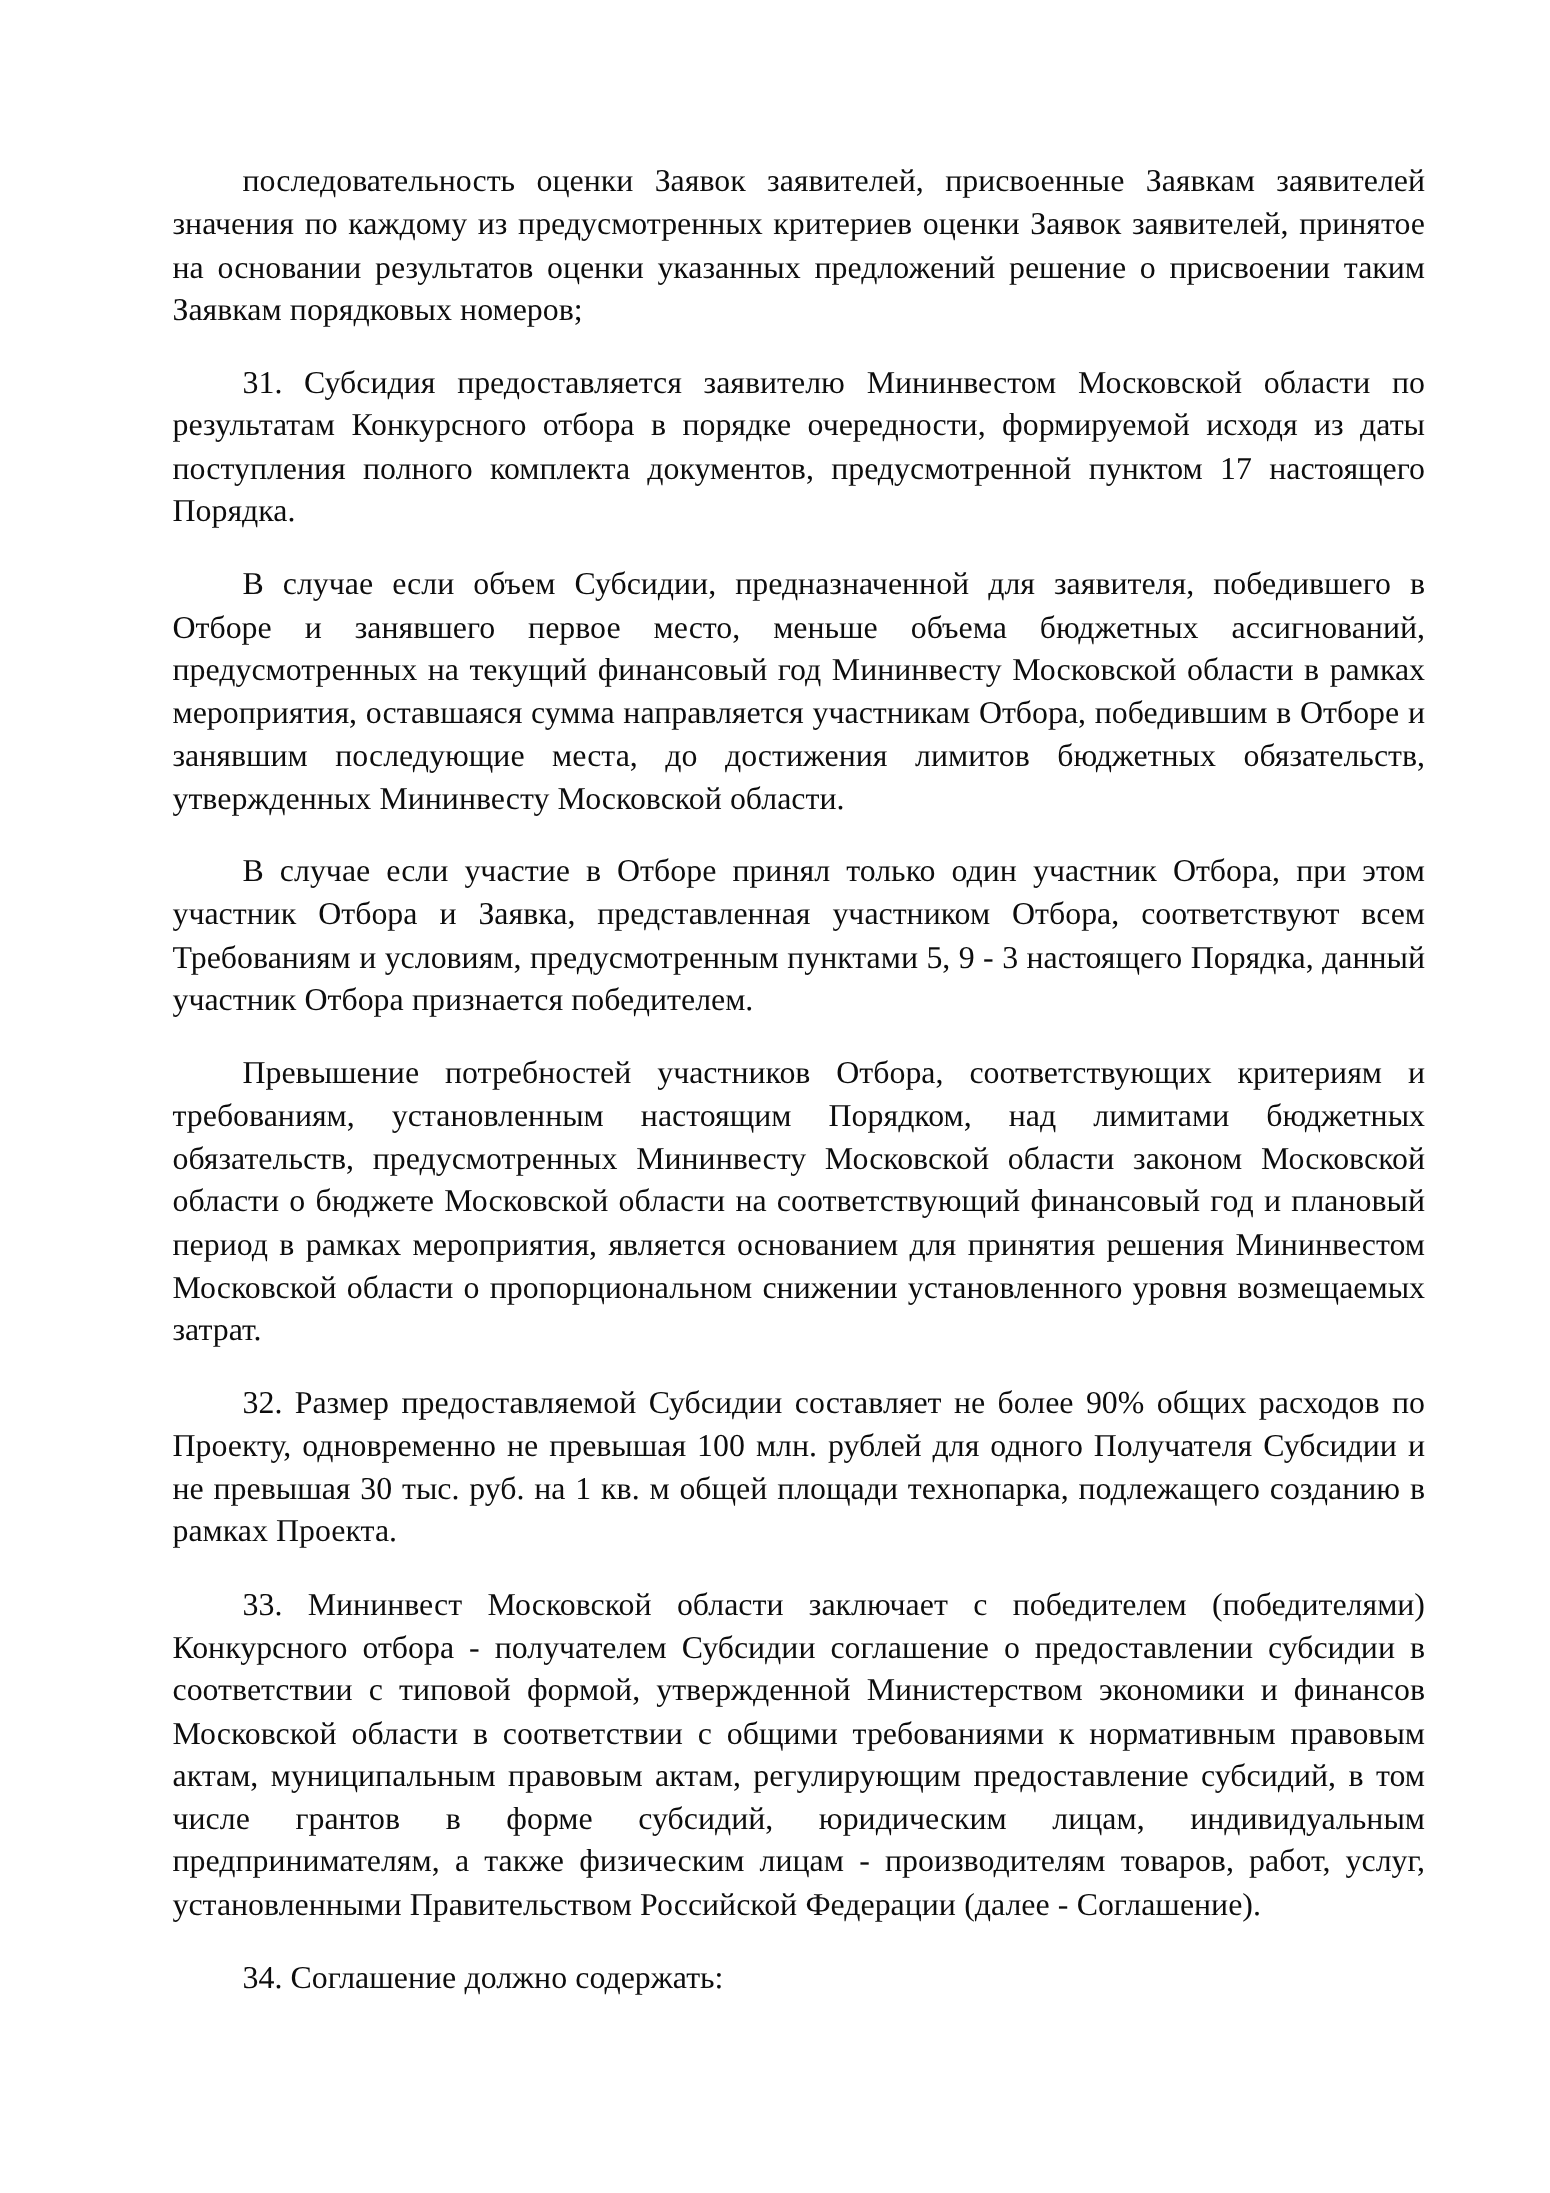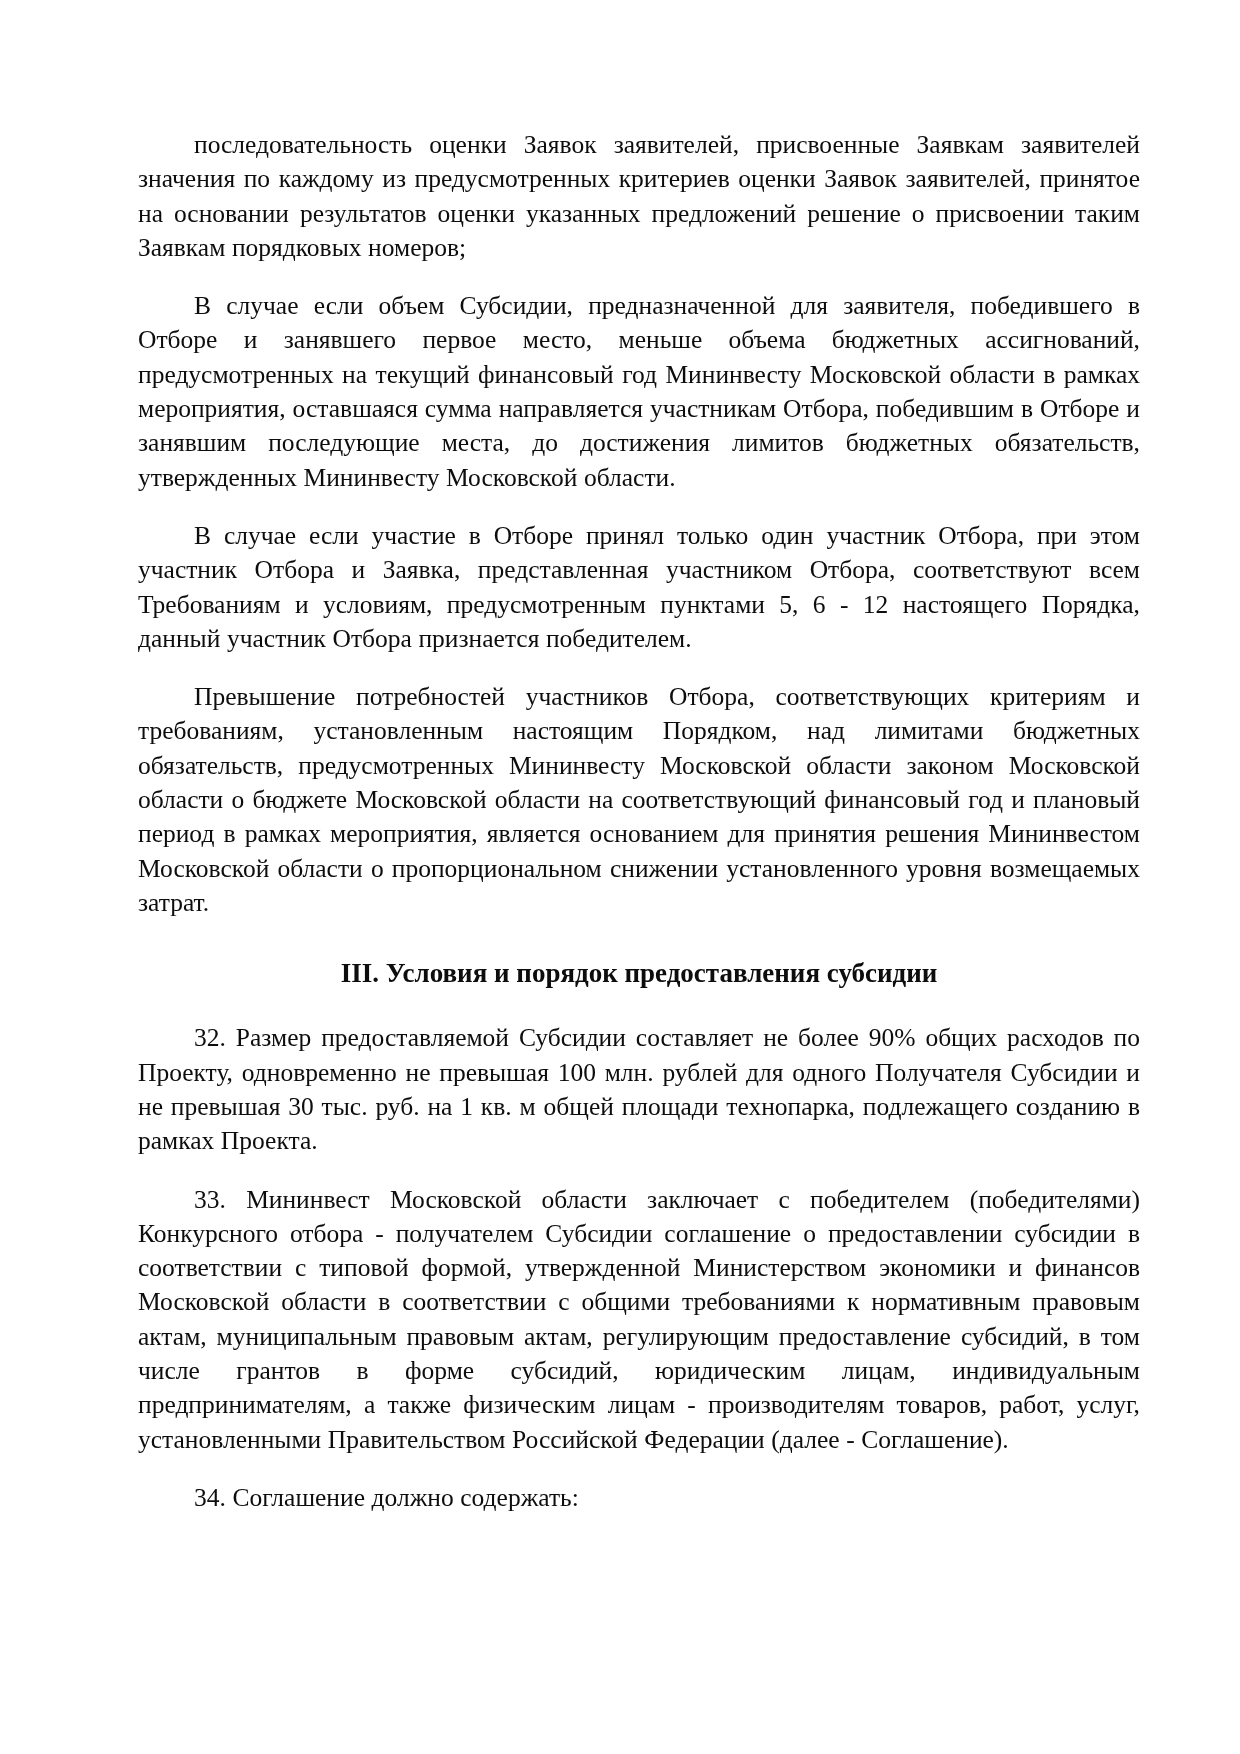--- a/index.html
+++ b/index.html
@@ -46,28 +46,28 @@
 </style>
 </head>
 <body>
 
 <div class="page">
   <div class="doc-body">
 
     <p class="para">последовательность оценки Заявок заявителей, присвоенные Заявкам заявителей значения по каждому из предусмотренных критериев оценки Заявок заявителей, принятое на основании результатов оценки указанных предложений решение о присвоении таким Заявкам порядковых номеров;</p>
 
 
+    <p class="para">31. Субсидия предоставляется заявителю Мининвестом Московской области по результатам Конкурсного отбора в порядке очередности, формируемой исходя из даты поступления полного комплекта документов, предусмотренной пунктом 17 настоящего Порядка.</p>
 
     <p class="para">В случае если объем Субсидии, предназначенной для заявителя, победившего в Отборе и занявшего первое место, меньше объема бюджетных ассигнований, предусмотренных на текущий финансовый год Мининвесту Московской области в рамках мероприятия, оставшаяся сумма направляется участникам Отбора, победившим в Отборе и занявшим последующие места, до достижения лимитов бюджетных обязательств, утвержденных Мининвесту Московской области.</p>
 
-    <p class="para">В случае если участие в Отборе принял только один участник Отбора, при этом участник Отбора и Заявка, представленная участником Отбора, соответствуют всем Требованиям и условиям, предусмотренным пунктами 5, 6 - 12 настоящего Порядка, данный участник Отбора признается победителем.</p>
+    <p class="para">В случае если участие в Отборе принял только один участник Отбора, при этом участник Отбора и Заявка, представленная участником Отбора, соответствуют всем Требованиям и условиям, предусмотренным пунктами 5, 9 - 3 настоящего Порядка, данный участник Отбора признается победителем.</p>
 
     <p class="para">Превышение потребностей участников Отбора, соответствующих критериям и требованиям, установленным настоящим Порядком, над лимитами бюджетных обязательств, предусмотренных Мининвесту Московской области законом Московской области о бюджете Московской области на соответствующий финансовый год и плановый период в рамках мероприятия, является основанием для принятия решения Мининвестом Московской области о пропорциональном снижении установленного уровня возмещаемых затрат.</p>
 
-    <h2 class="section-heading">III. Условия и порядок предоставления субсидии</h2>
 
     <p class="para">32. Размер предоставляемой Субсидии составляет не более 90% общих расходов по Проекту, одновременно не превышая 100 млн. рублей для одного Получателя Субсидии и не превышая 30 тыс. руб. на 1 кв. м общей площади технопарка, подлежащего созданию в рамках Проекта.</p>
 
     <p class="para">33. Мининвест Московской области заключает с победителем (победителями) Конкурсного отбора - получателем Субсидии соглашение о предоставлении субсидии в соответствии с типовой формой, утвержденной Министерством экономики и финансов Московской области в соответствии с общими требованиями к нормативным правовым актам, муниципальным правовым актам, регулирующим предоставление субсидий, в том числе грантов в форме субсидий, юридическим лицам, индивидуальным предпринимателям, а также физическим лицам - производителям товаров, работ, услуг, установленными Правительством Российской Федерации (далее - Соглашение).</p>
 
     <p class="para">34. Соглашение должно содержать:</p>
 
   </div>
 </div>
 

